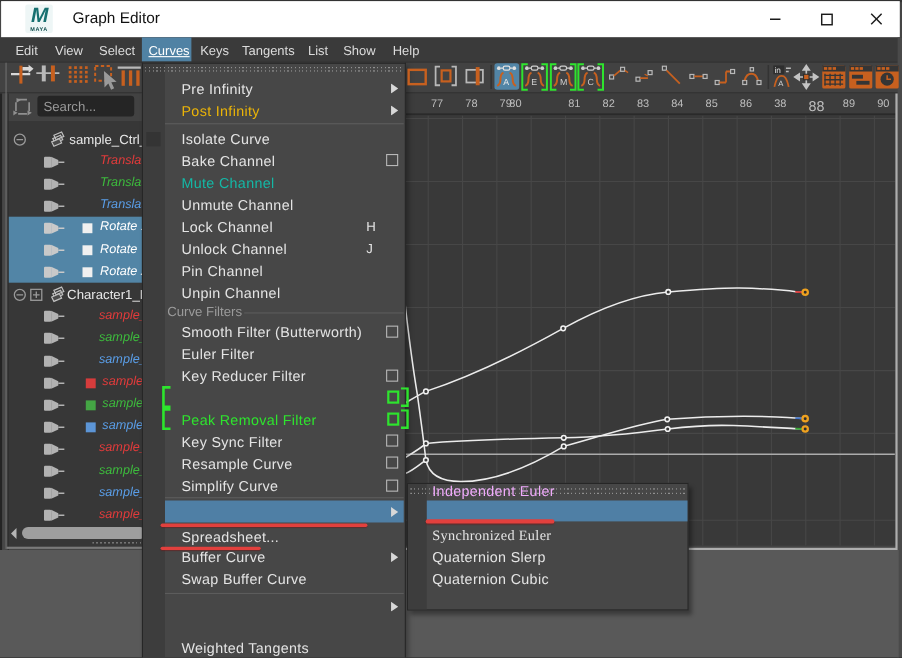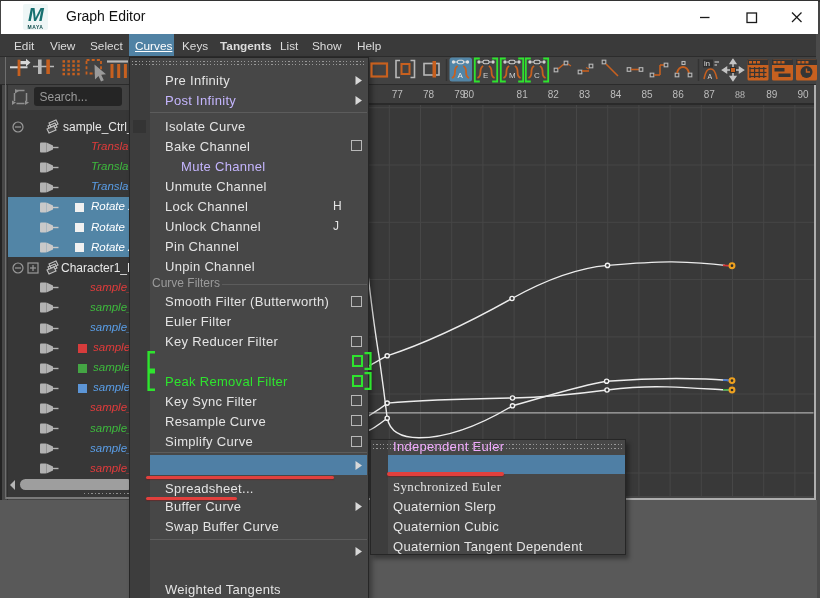--- a/index.html
+++ b/index.html
@@ -21,21 +21,21 @@
 <line x1="102" y1="12.5" x2="111.5" y2="22" stroke="#1a1a1a" stroke-width="1.3"></line>
 <line x1="111.5" y1="12.5" x2="102" y2="22" stroke="#1a1a1a" stroke-width="1.3"></line>
 </svg>
 <div class="abs" style="left:0;top:34px;width:820px;height:22px;background:#3a3a3a;"></div>
 <div class="abs" style="left:129px;top:34px;width:45px;height:22px;background:#5082a4;"></div>
 <div class="txt" style="left:14px;top:38.5px;font-size:11.8px;color:#dcdcdc;">Edit</div>
 <div class="txt" style="left:50px;top:38.5px;font-size:11.8px;color:#dcdcdc;">View</div>
 <div class="txt" style="left:90px;top:38.5px;font-size:11.8px;color:#dcdcdc;">Select</div>
 <div class="txt" style="left:135px;top:38.5px;font-size:11.8px;color:#ffffff;text-decoration:underline;">Curves</div>
 <div class="txt" style="left:182px;top:38.5px;font-size:11.8px;color:#dcdcdc;">Keys</div>
-<div class="txt" style="left:220px;top:38.5px;font-size:11.8px;color:#dcdcdc;font-weight:bold;">Tangents</div>
+<div class="txt" style="left:220px;top:38.5px;font-size:11.8px;color:#dcdcdc;">Tangents</div>
 <div class="txt" style="left:280px;top:38.5px;font-size:11.8px;color:#dcdcdc;">List</div>
 <div class="txt" style="left:312px;top:38.5px;font-size:11.8px;color:#dcdcdc;">Show</div>
 <div class="txt" style="left:357px;top:38.5px;font-size:11.8px;color:#dcdcdc;">Help</div>
 <div class="abs" style="left:0;top:56px;width:820px;height:1px;background:#2c2c2c;"></div>
 <div class="abs" style="left:0;top:57px;width:820px;height:27px;background:#424242;"></div>
 <div class="abs" style="left:0;top:84px;width:820px;height:1px;background:#2b2b2b;"></div>
 <div class="abs" style="left:0;top:85px;width:133px;height:25px;background:#424242;"></div>
 <div class="abs" style="left:34px;top:87px;width:87.5px;height:19px;background:#252525;border-radius:3px;"></div>
 <div class="txt" style="left:39.5px;top:89.5px;font-size:12px;color:#9a9a9a;">Search...</div>
 <svg class="abs" style="left:12px;top:87.5px;" width="17" height="18" viewBox="0 0 17 18">
@@ -58,22 +58,22 @@
 <div class="txt" style="left:391.8px;top:89px;font-size:10px;color:#bdbdbd;">77</div>
     <div class="txt" style="left:423.0px;top:89px;font-size:10px;color:#bdbdbd;">78</div>
     <div class="txt" style="left:454.2px;top:89px;font-size:10px;color:#bdbdbd;">79</div>
     <div class="txt" style="left:463px;top:89px;font-size:10px;color:#bdbdbd;">80</div>
     <div class="txt" style="left:516.6px;top:89px;font-size:10px;color:#bdbdbd;">81</div>
     <div class="txt" style="left:547.8px;top:89px;font-size:10px;color:#bdbdbd;">82</div>
     <div class="txt" style="left:579.0px;top:89px;font-size:10px;color:#bdbdbd;">83</div>
     <div class="txt" style="left:610.2px;top:89px;font-size:10px;color:#bdbdbd;">84</div>
     <div class="txt" style="left:641.4px;top:89px;font-size:10px;color:#bdbdbd;">85</div>
     <div class="txt" style="left:672.6px;top:89px;font-size:10px;color:#bdbdbd;">86</div>
-    <div class="txt" style="left:703.8px;top:89px;font-size:10px;color:#bdbdbd;">87</div>
-    <div class="txt" style="left:735.0px;top:89px;font-size:10px;color:#bdbdbd;font-family:Liberation Serif, serif;">88</div>
+    <div class="txt" style="left:703.8px;top:89px;font-size:10px;color:#bdbdbd;">38</div>
+    <div class="txt" style="left:735.0px;top:89px;font-size:13px;color:#bdbdbd;">88</div>
     <div class="txt" style="left:766.2px;top:89px;font-size:10px;color:#bdbdbd;">89</div>
     <div class="txt" style="left:797.4px;top:89px;font-size:10px;color:#bdbdbd;">90</div>
 <svg class="abs" style="left:0;top:0;" width="820" height="598" viewBox="0 0 820 598">
 <defs>
         <clipPath id="g">
           <rect x="133" y="105" width="681" height="392.5"></rect>
         </clipPath>
       </defs>
 <g clip-path="url(#g)">
         <line x1="139.7" y1="105" x2="139.7" y2="496" stroke="#474747" stroke-width="1"></line>
@@ -273,30 +273,30 @@
 <div class="abs" style="left:84px;top:493px;width:49px;height:1.4px;background:repeating-linear-gradient(90deg,#8e8e8e 0 1.4px,transparent 1.4px 3.6px);"></div>
 <div class="abs" style="left:6px;top:496.5px;width:127px;height:2px;background:#7a7a7a;"></div>
 <div class="abs" style="left:129px;top:57px;width:239.5px;height:541px;background:#474747;border:1px solid #262626;border-bottom:none;box-sizing:border-box;box-shadow:3px 3px 5px rgba(0,0,0,0.35);"></div>
 <div class="abs" style="left:130px;top:58px;width:20px;height:540px;background:#3d3d3d;"></div>
 <div class="abs" style="left:131.5px;top:60.5px;width:234.5px;height:1.3px;background:repeating-linear-gradient(90deg,#989898 0 1.1px,transparent 1.1px 3.4px);"></div>
 <div class="abs" style="left:131.5px;top:64px;width:234.5px;height:1.3px;background:repeating-linear-gradient(90deg,#989898 0 1.1px,transparent 1.1px 3.4px);"></div>
 <div class="txt" style="left:165px;top:73.3px;font-size:13px;letter-spacing:0.3px;color:#e4e4e4;">Pre Infinity</div>
 <svg class="abs" style="left:355px;top:76.0px;" width="7" height="9" viewBox="0 0 7 9">
       <path d="M0.5 0 L7 4.5 L0.5 9 Z" fill="#d8d8d8"></path>
     </svg>
-<div class="txt" style="left:165px;top:93.3px;font-size:13px;letter-spacing:0.3px;color:#c4b5fd;">Post Infinity</div>
+<div class="txt" style="left:165px;top:93.3px;font-size:13px;letter-spacing:0.3px;color:#eab308;">Post Infinity</div>
 <svg class="abs" style="left:355px;top:96.0px;" width="7" height="9" viewBox="0 0 7 9">
       <path d="M0.5 0 L7 4.5 L0.5 9 Z" fill="#d8d8d8"></path>
     </svg>
 <div class="abs" style="left:150px;top:111.5px;width:216.5px;height:1px;background:#5c5c5c;"></div>
 <div class="txt" style="left:165px;top:118.8px;font-size:13px;letter-spacing:0.3px;color:#e4e4e4;">Isolate Curve</div>
 <div class="abs" style="left:133px;top:119.5px;width:13px;height:13px;background:#343434;"></div>
 <div class="txt" style="left:165px;top:138.8px;font-size:13px;letter-spacing:0.3px;color:#e4e4e4;">Bake Channel</div>
 <div class="abs" style="left:350.5px;top:140.2px;width:11px;height:11px;border:1.3px solid #b8b8b8;box-sizing:border-box;"></div>
-<div class="txt" style="left:165px;top:158.8px;font-size:13px;letter-spacing:0.3px;color:#c4b5fd;margin-left:16px;">Mute Channel</div>
+<div class="txt" style="left:165px;top:158.8px;font-size:13px;letter-spacing:0.3px;color:#14b8a6;">Mute Channel</div>
 <div class="txt" style="left:165px;top:178.8px;font-size:13px;letter-spacing:0.3px;color:#e4e4e4;">Unmute Channel</div>
 <div class="txt" style="left:165px;top:198.8px;font-size:13px;letter-spacing:0.3px;color:#e4e4e4;">Lock Channel</div>
 <div class="txt" style="left:333px;top:198.8px;font-size:12px;color:#e4e4e4;">H</div>
 <div class="txt" style="left:165px;top:218.8px;font-size:13px;letter-spacing:0.3px;color:#e4e4e4;">Unlock Channel</div>
 <div class="txt" style="left:333px;top:218.8px;font-size:12px;color:#e4e4e4;">J</div>
 <div class="txt" style="left:165px;top:238.8px;font-size:13px;letter-spacing:0.3px;color:#e4e4e4;">Pin Channel</div>
 <div class="txt" style="left:165px;top:258.8px;font-size:13px;letter-spacing:0.3px;color:#e4e4e4;">Unpin Channel</div>
 <div class="txt" style="left:152px;top:275.5px;font-size:12px;color:#9b9b9b;">Curve Filters</div>
 <div class="abs" style="left:222px;top:283.5px;width:144.5px;height:1px;background:#5c5c5c;"></div>
 <div class="txt" style="left:165px;top:294.3px;font-size:13px;letter-spacing:0.3px;color:#e4e4e4;">Smooth Filter (Butterworth)</div>
@@ -344,21 +344,20 @@
 <div class="abs" style="left:373px;top:442.5px;width:256px;height:116px;background:rgba(0,0,0,0.35);filter:blur(2px);"></div>
 <div class="abs" style="left:370px;top:438.5px;width:256px;height:116px;background:#474747;border:1px solid #262626;box-sizing:border-box;"></div>
 <div class="abs" style="left:371px;top:439.5px;width:17px;height:114px;background:#3d3d3d;"></div>
 <div class="abs" style="left:372.5px;top:444px;width:251px;height:1.3px;background:repeating-linear-gradient(90deg,#989898 0 1.1px,transparent 1.1px 3.4px);"></div>
 <div class="abs" style="left:372.5px;top:447.5px;width:251px;height:1.3px;background:repeating-linear-gradient(90deg,#989898 0 1.1px,transparent 1.1px 3.4px);"></div>
 <div class="abs" style="left:388px;top:454.8px;width:237px;height:19.4px;background:#4f7fa5;"></div>
 <div class="txt" style="left:393px;top:439px;font-size:13px;letter-spacing:0.3px;color:#f0abfc;">Independent Euler</div>
 <div class="txt" style="left:393px;top:478.8px;font-size:13px;letter-spacing:0.3px;color:#e4e4e4;font-family:Liberation Serif, serif;">Synchronized Euler</div>
 <div class="txt" style="left:393px;top:499.3px;font-size:13px;letter-spacing:0.3px;color:#e4e4e4;">Quaternion Slerp</div>
 <div class="txt" style="left:393px;top:519.3px;font-size:13px;letter-spacing:0.3px;color:#e4e4e4;">Quaternion Cubic</div>
-<div class="txt" style="left:393px;top:539.1px;font-size:13px;letter-spacing:0.3px;color:#e4e4e4;">Quaternion Tangent Dependent</div>
 <div class="abs" style="left:146px;top:475.6px;width:188px;height:3.6px;background:#e2403d;border-radius:1.8px;box-shadow:0 1px 1px rgba(120,20,20,0.5);"></div>
 <div class="abs" style="left:146px;top:497.2px;width:91px;height:3.2px;background:#e2403d;border-radius:1.6px;box-shadow:0 1px 1px rgba(120,20,20,0.5);"></div>
 <div class="abs" style="left:387px;top:472.2px;width:116.5px;height:4px;background:#e2403d;border-radius:2.0px;box-shadow:0 1px 1px rgba(120,20,20,0.5);"></div>
 <svg class="abs" style="left:0;top:57px;" width="820" height="27" viewBox="0 0 820 27">
       <line x1="10" y1="10.3" x2="27.5" y2="10.3" stroke="#d8d8d8" stroke-width="2"></line>
       <rect x="17.6" y="2.7" width="2.8" height="16.3" fill="#c7601f"></rect>
       <path d="M20.5 4 L26 4 L26 1.8 L30.5 5.6 L26 9.4 L26 7.2 L20.5 7.2 Z" fill="#d8d8d8"></path>
       <line x1="33" y1="9.5" x2="54" y2="9.5" stroke="#b8b8b8" stroke-width="1.5"></line>
       <rect x="38" y="2.5" width="3.6" height="14.5" fill="#b8b8b8"></rect>
       <rect x="46.3" y="2.5" width="3.6" height="14.5" fill="#c7601f"></rect>

